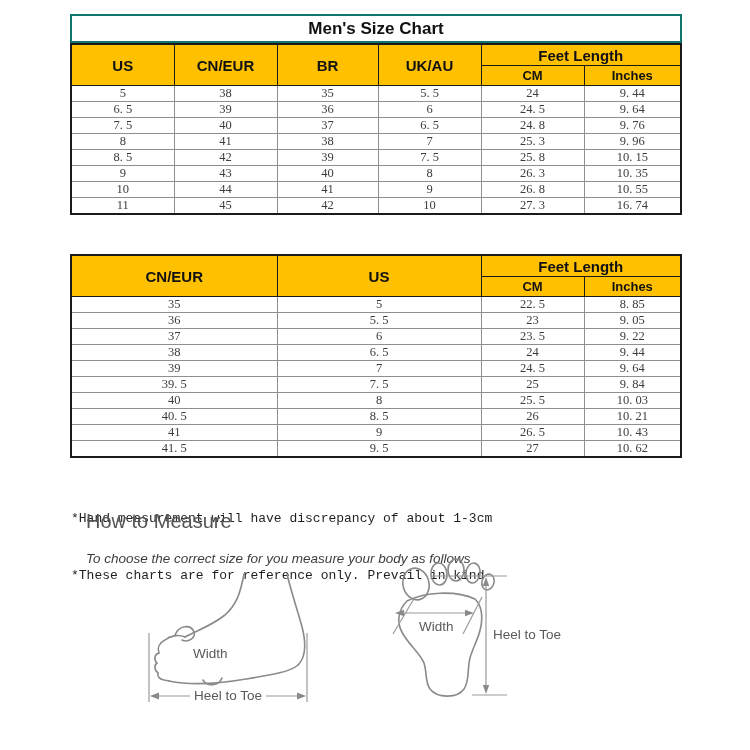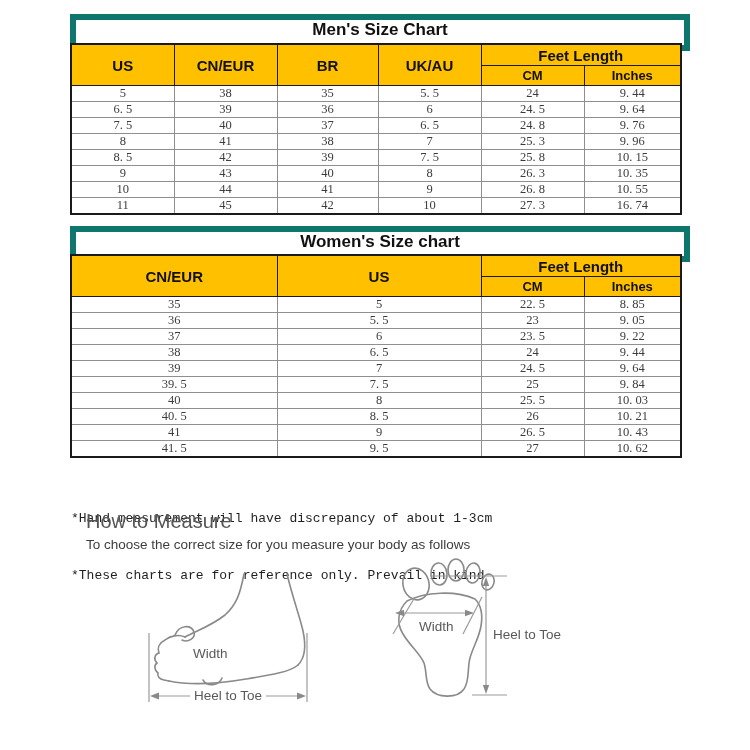--- a/index.html
+++ b/index.html
@@ -1,42 +1,42 @@
 <!DOCTYPE html>
 <html><head>
 <meta charset="utf-8">
 <style>
   html,body{margin:0;padding:0;background:#fff;}
   .page{position:relative;width:750px;height:750px;background:#ffffff;overflow:hidden;
         font-family:"Liberation Sans",sans-serif;}
 
   
-  .title-box{position:absolute;left:70px;width:608px;border:6px solid #0f766e;background:#fff;
-             display:flex;justify-content:center;
+  .title-box{position:absolute;left:70px;width:608px;border:2px solid #0f766e;background:#fff;
+             display:flex;align-items:center;justify-content:center;
              font-weight:bold;font-size:17px;color:#111;}
   .men-title{top:14px;height:25px;}
   .women-title{top:226px;height:24px;}
 
   table.size-table{position:absolute;left:70px;border-collapse:collapse;table-layout:fixed;
                    border:2px solid #1a1a1a;}
   .men-table{top:43px;}
   .women-table{top:254px;}
   table.size-table th{background:#FFC000;border:1px solid #1a1a1a;padding:0;
                       font-size:15px;font-weight:bold;color:#111;height:20px;}
   table.size-table th.sub{font-size:13px;font-weight:bold;height:19px;}
   table.size-table td{border:1px solid #8f8f8f;height:15px;padding:0;text-align:center;
                       font-family:"Liberation Serif",serif;font-size:12.5px;color:#3c3c3c;}
 
   
   .notes{position:absolute;left:71px;top:471px;font-family:"Liberation Mono",monospace;
          font-weight:normal;font-size:13px;color:#1f1f1f;line-height:19px;white-space:pre;}
 
   
   .htm-title{position:absolute;left:86px;top:510px;font-size:20px;color:#555;}
-  .htm-sub{position:absolute;left:86px;top:537px;font-size:13.5px;color:#3d3d3d;}
+  .htm-sub{position:absolute;left:86px;top:551px;font-size:13.5px;color:#3d3d3d;font-style:italic;}
   .caption{position:absolute;left:151px;top:711px;font-size:13.5px;color:#2b2b2b;}
 
   svg .stroke{fill:none;stroke:#8a8a8a;stroke-width:1.6;stroke-linecap:round;}
   svg .thin{fill:none;stroke:#9a9a9a;stroke-width:1.2;}
   svg .head{fill:#8a8a8a;stroke:none;}
   svg text{font-family:"Liberation Sans",sans-serif;font-size:13.5px;fill:#595959;}
   .diagram{position:absolute;}
 </style>
 </head>
 <body>
@@ -129,23 +129,20 @@
           <td>11</td>
           <td>45</td>
           <td>42</td>
           <td>10</td>
           <td>27. 3</td>
           <td>16. 74</td>
         </tr>
       </tbody>
   </table>
 
-  <div class="title-box women-title">
-    <span>Women's Size chart</span>
-  </div>
   <table class="size-table women-table">
     <colgroup>
       <col style="width:206px">
         <col style="width:204px">
         <col style="width:103px">
         <col style="width:97px">
     </colgroup>
     <thead>
       <tr>
         <th rowspan="2">CN/EUR</th>

